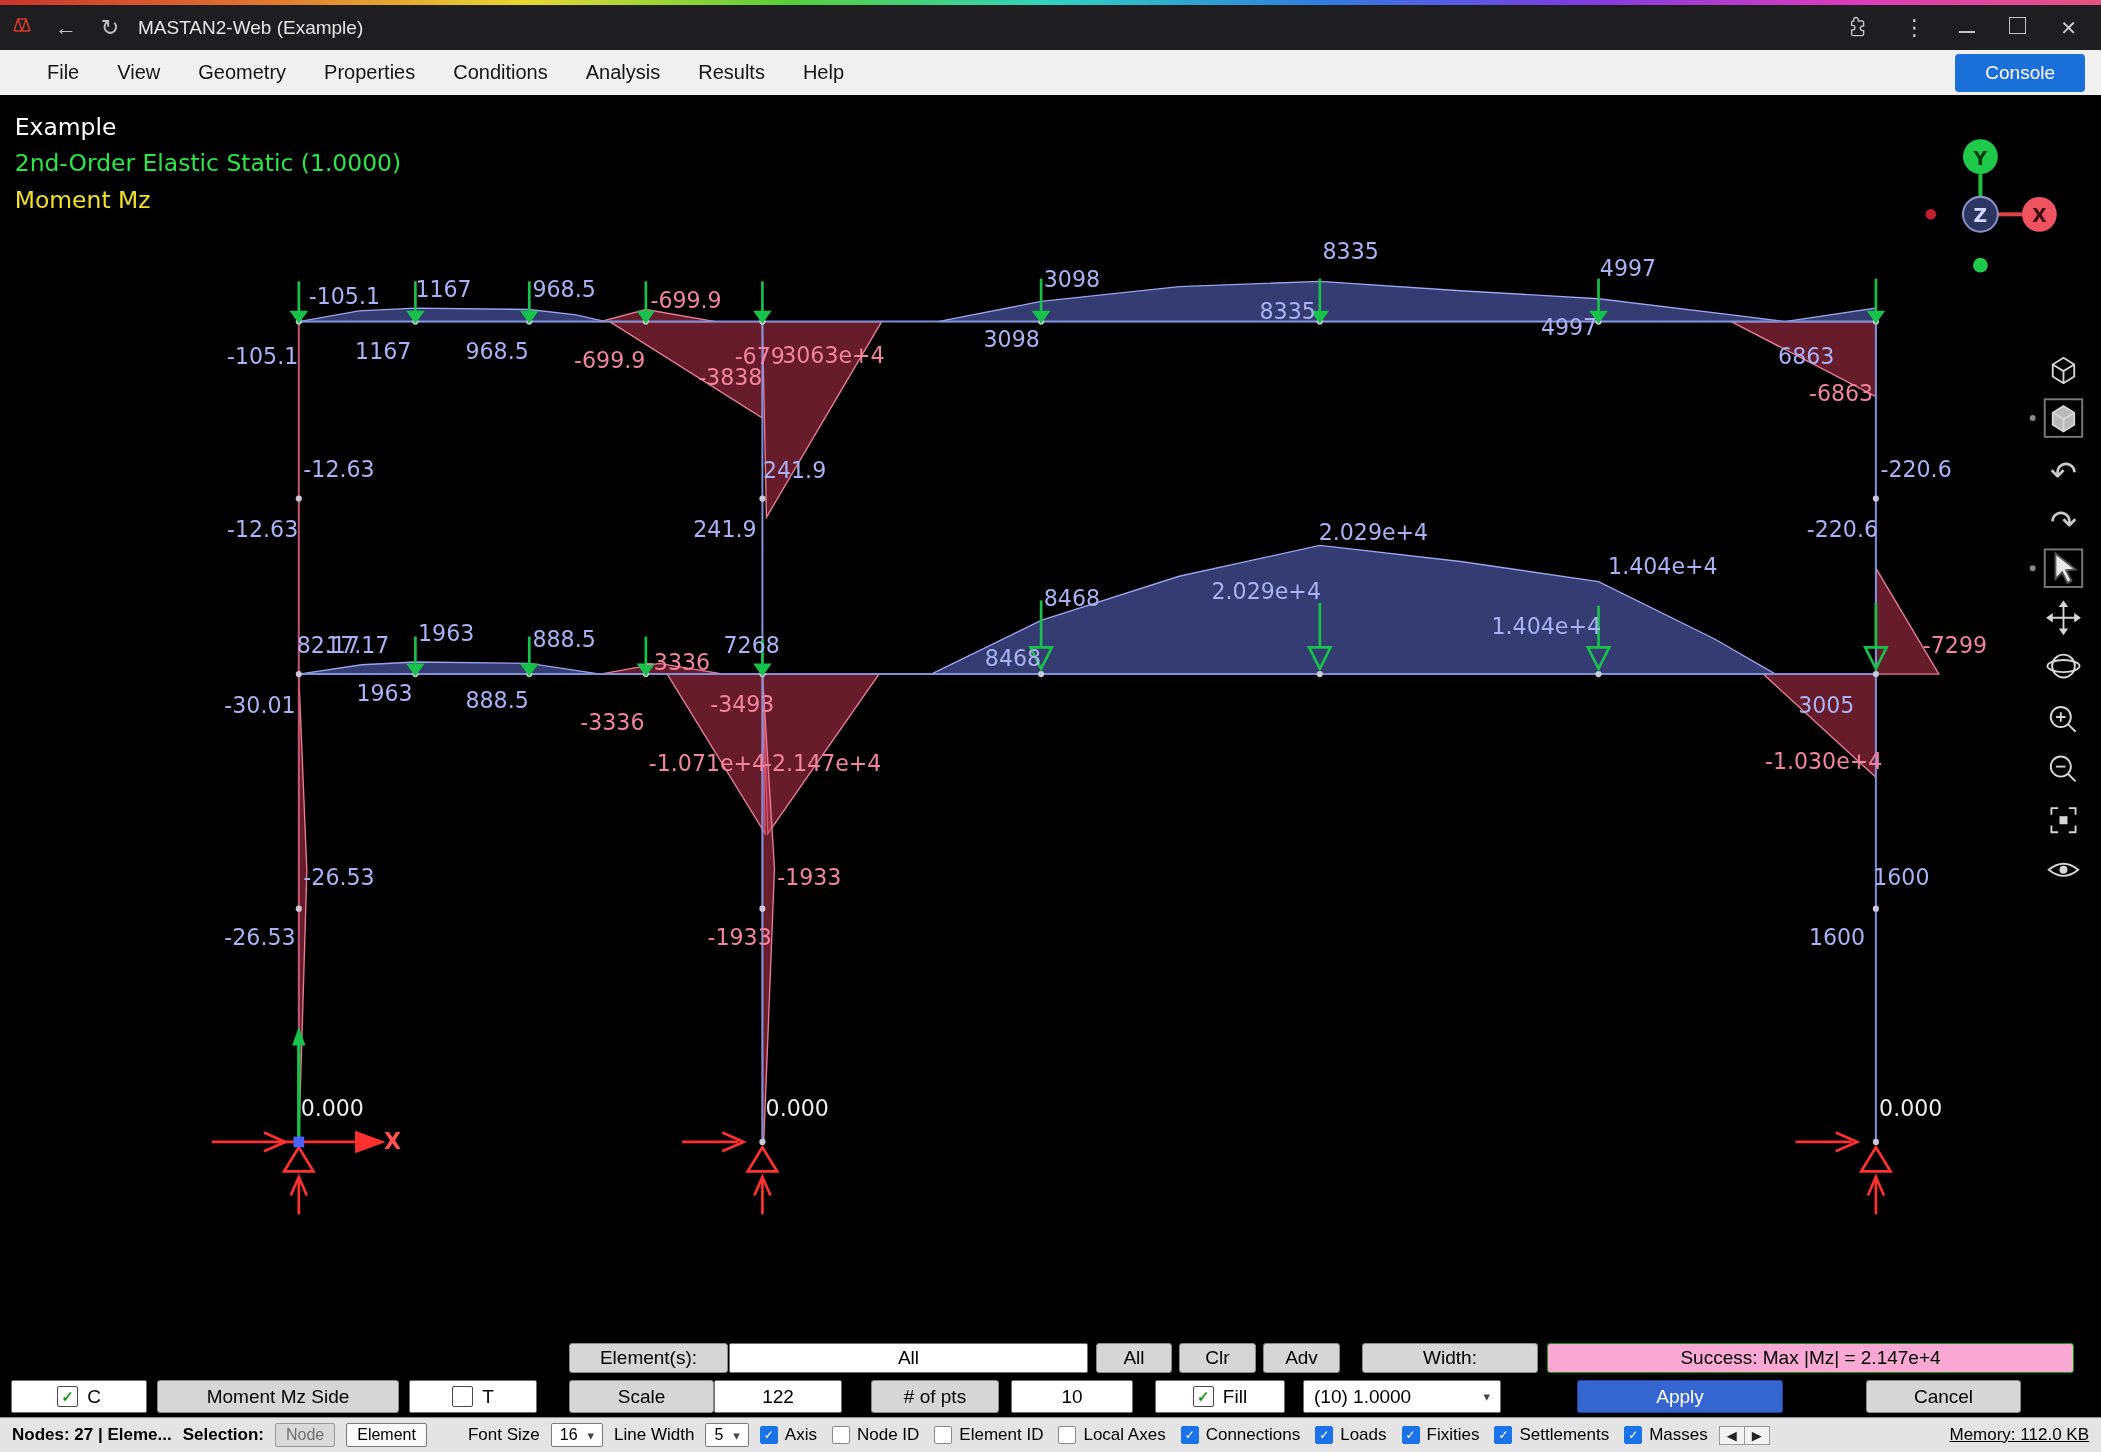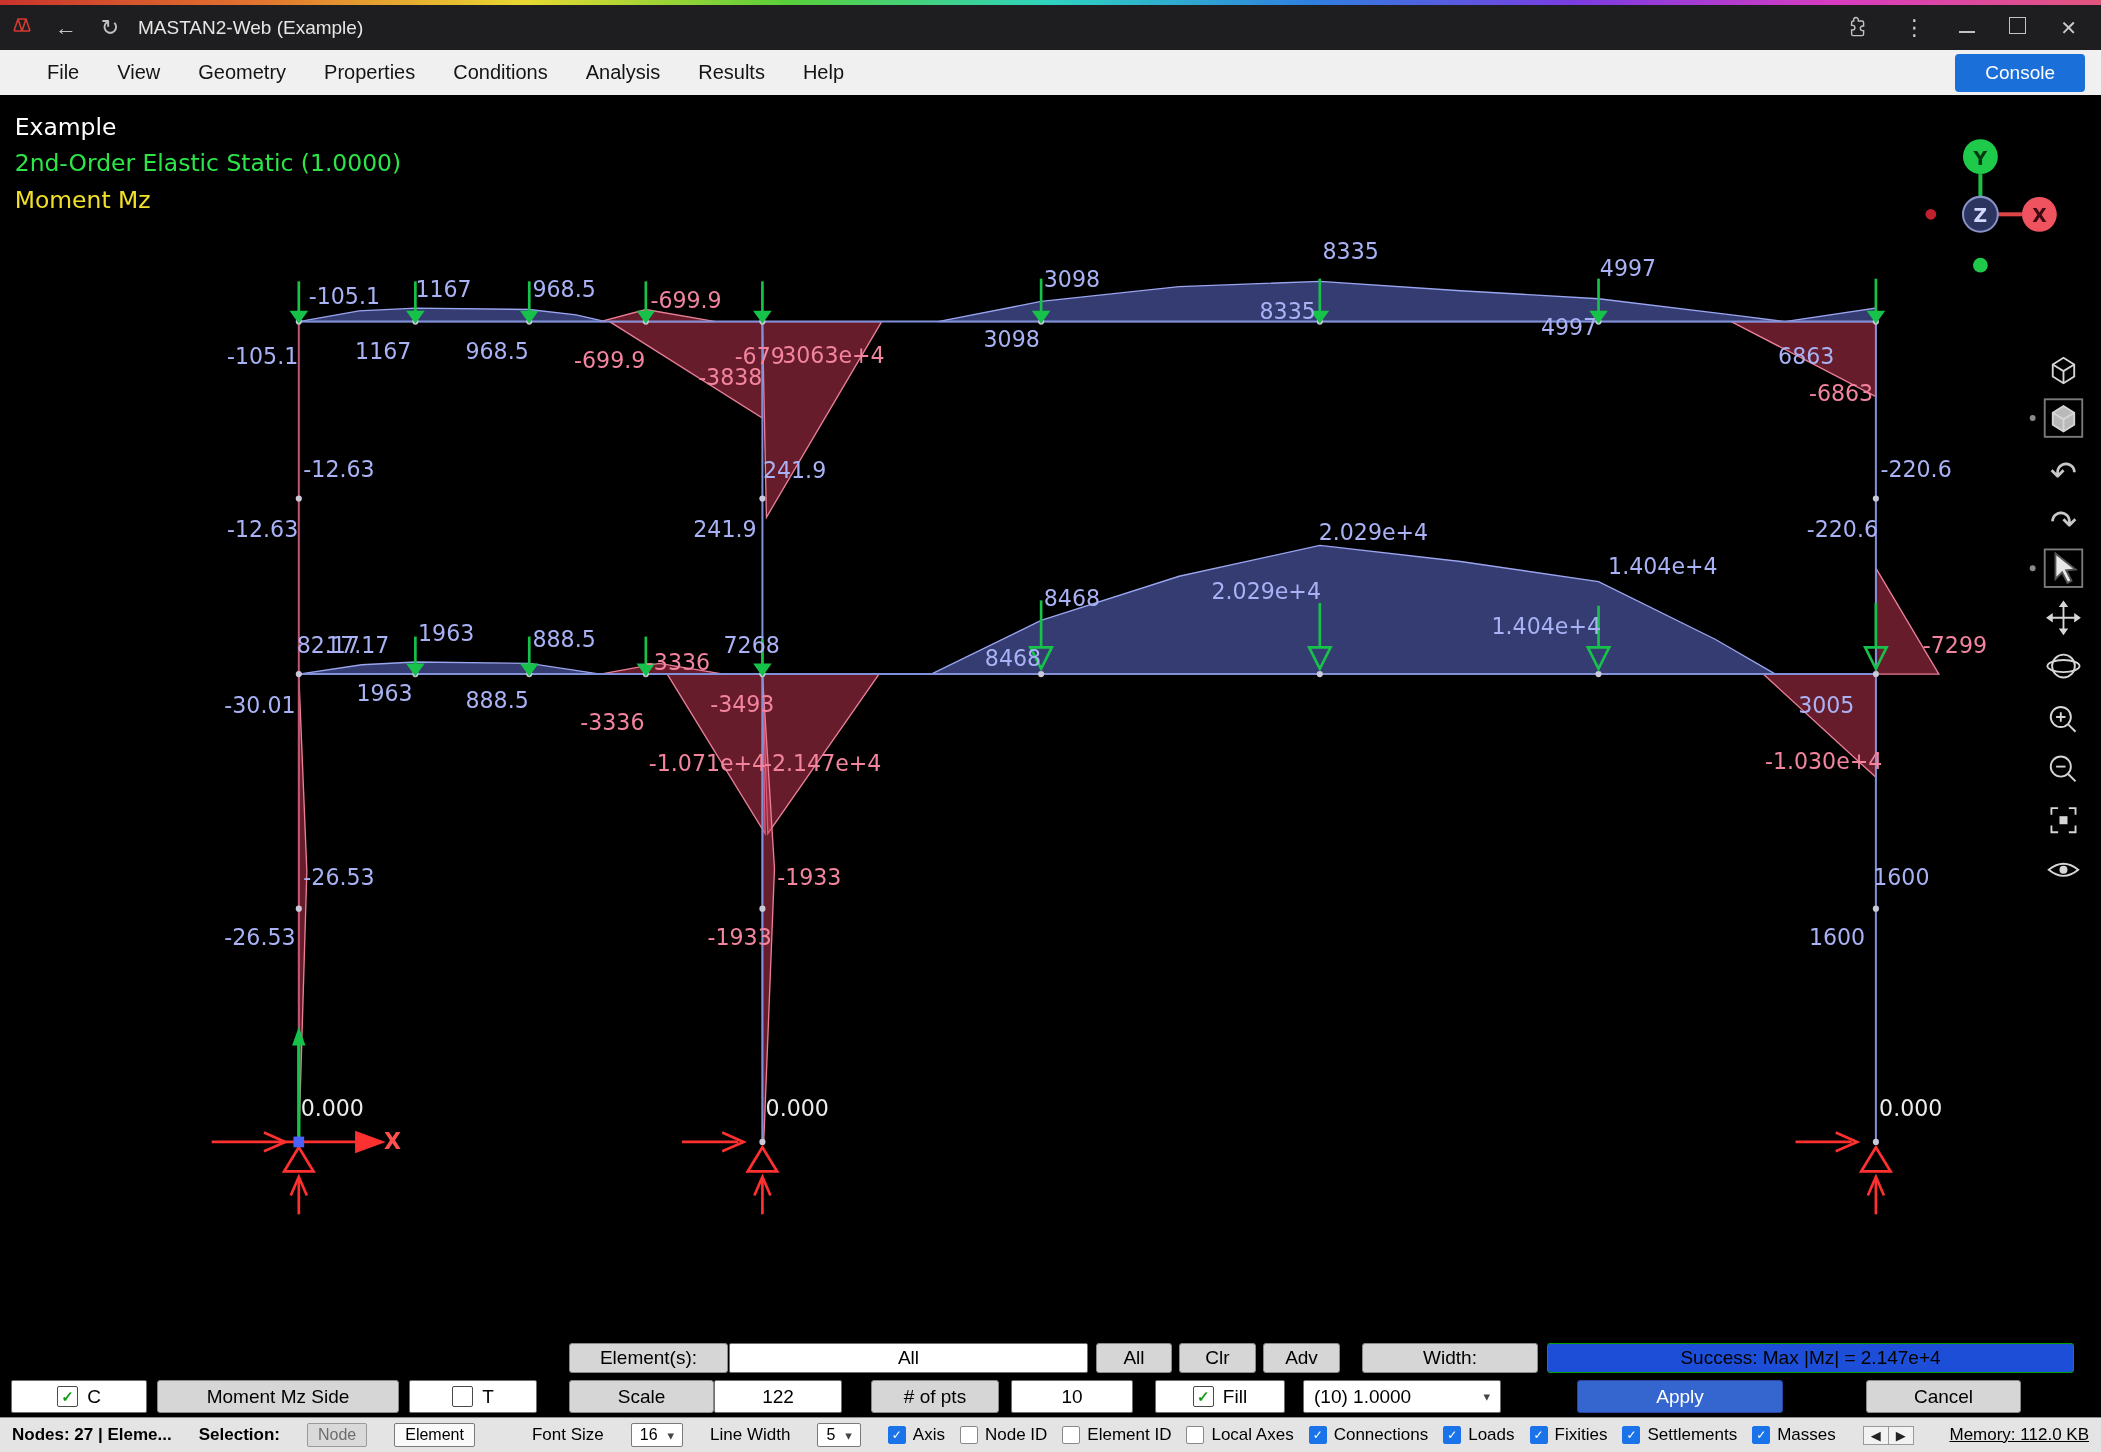--- a/index.html
+++ b/index.html
@@ -36,33 +36,33 @@
   #row1{top:1339px;height:38px;}
   #row2{top:1377px;height:40px;}
   .r1el{position:absolute;top:4px;height:30px;box-sizing:border-box;}
   .r2el{position:absolute;top:3px;height:33px;box-sizing:border-box;}
   .gbtn{background:#d6d6d6;border:1px solid #8a8a8a;border-radius:3px;color:#000;
     display:flex;align-items:center;justify-content:center;font-size:19px;}
   .wbox{background:#fff;border:1px solid #6f6f6f;border-radius:2px;color:#000;
     display:flex;align-items:center;justify-content:center;font-size:19px;}
   .wbox input{border:none;outline:none;width:100%;height:100%;text-align:center;
     font-size:19px;font-family:"Liberation Sans",sans-serif;background:transparent;}
-  #success-box{background:#1d4ed8;border:1px solid #00a000;border-radius:3px;color:#000;
+  #success-box{background:#f9a8d4;border:1px solid #00a000;border-radius:3px;color:#000;
     display:flex;align-items:center;justify-content:center;font-size:19px;}
   #apply-btn{background:#3566d0;border:1px solid #27459e;color:#fff;}
   .cb2{display:inline-flex;width:19px;height:19px;background:#fff;border:1.5px solid #4a4a4a;
     border-radius:2px;align-items:center;justify-content:center;
     font-size:15px;font-weight:bold;color:#149a14;}
   .combo{justify-content:space-between;padding:0 10px;}
   .caret{color:#444;font-size:13px;}
 
   
   #row3{position:absolute;top:1417px;left:0;width:2101px;height:35px;background:#e4e4e4;
     border-top:1px solid #8c8c8c;box-sizing:border-box;display:flex;align-items:center;
-    gap:27px;padding:0 12px;font-size:17px;color:#000;}
+    gap:11px;padding:0 12px;font-size:17px;color:#000;}
   .sb-strong{font-weight:bold;}
   .sb-btn{border:1px solid #7a7a7a;background:#fafafa;padding:2px 10px;font-size:16px;border-radius:2px;}
   .sb-btn.dis{background:#d9d9d9;color:#6d6d6d;border-color:#9a9a9a;}
   .mini-select{background:#fff;border:1px solid #7a7a7a;border-radius:2px;padding:2px 8px;
     display:inline-flex;align-items:center;gap:10px;font-size:16px;}
   .toggle{display:inline-flex;align-items:center;gap:7px;}
   .cb3{display:inline-flex;width:16px;height:16px;background:#fff;border:1.5px solid #8a8a8a;
     border-radius:2px;align-items:center;justify-content:center;font-size:12px;color:#fff;}
   .cb3.on{background:#1a73e8;border-color:#1a73e8;}
   #pager{display:inline-flex;border:1px solid #9a9a9a;background:#f2f2f2;}

